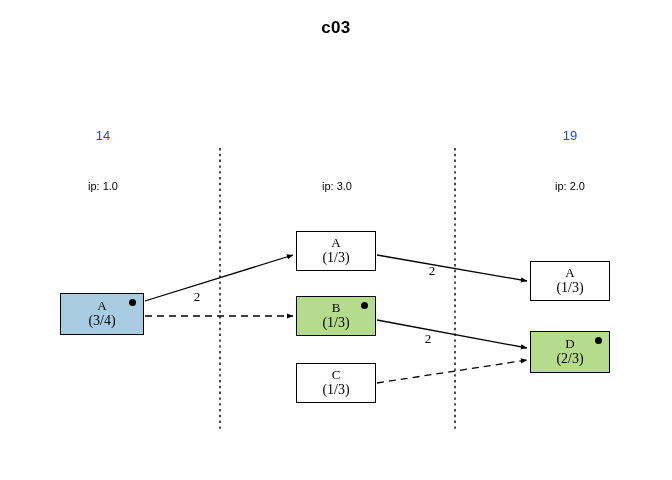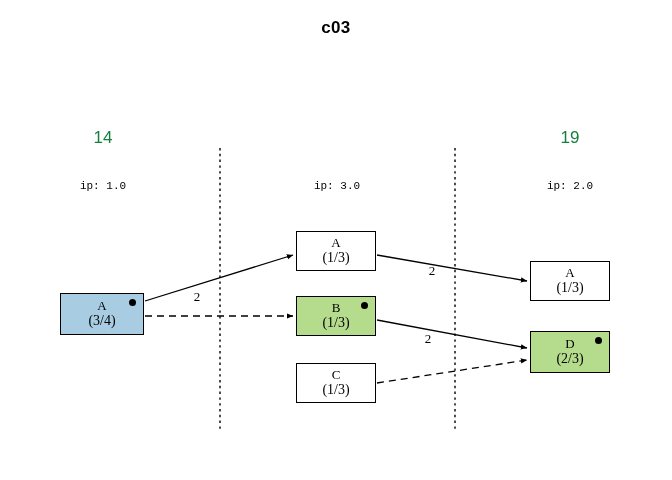--- a/index.html
+++ b/index.html
@@ -30,28 +30,28 @@
     font-family: "Liberation Sans", sans-serif;
     font-weight: bold;
     font-size: 17px;
     color: #000000;
     letter-spacing: 0.3px;
   }
   .col-header {
     position: absolute;
     text-align: center;
     font-family: "Liberation Sans", sans-serif;
-    font-size: 17px;
-    color: #15803d;
+    font-size: 13px;
+    color: #1d4ed8;
     width: 120px;
   }
   .col-sub {
     position: absolute;
     text-align: center;
-    font-family: Liberation Mono, monospace;
+    font-family: Liberation Sans, sans-serif;
     font-size: 11px;
     color: #000000;
     width: 120px;
   }
   svg.edges {
     position: absolute;
     left: 0; top: 0;
     width: 672px;
     height: 480px;
     overflow: visible;

